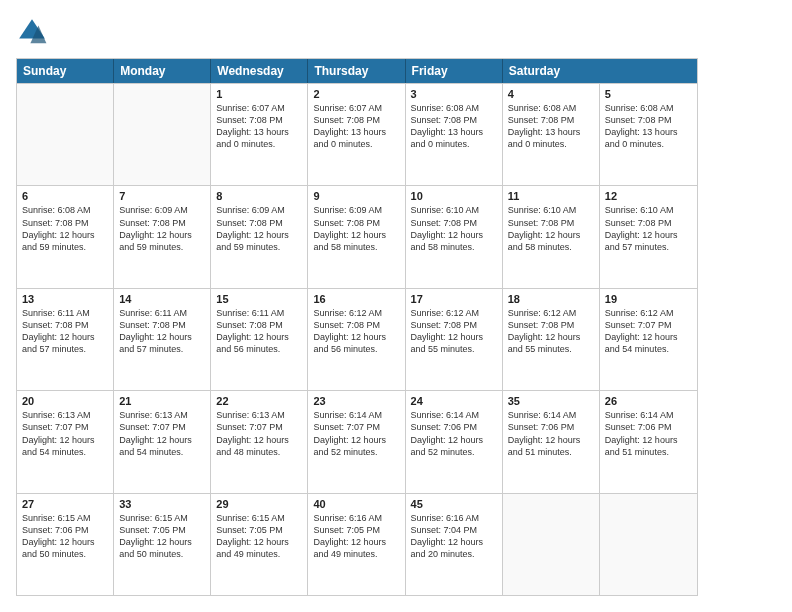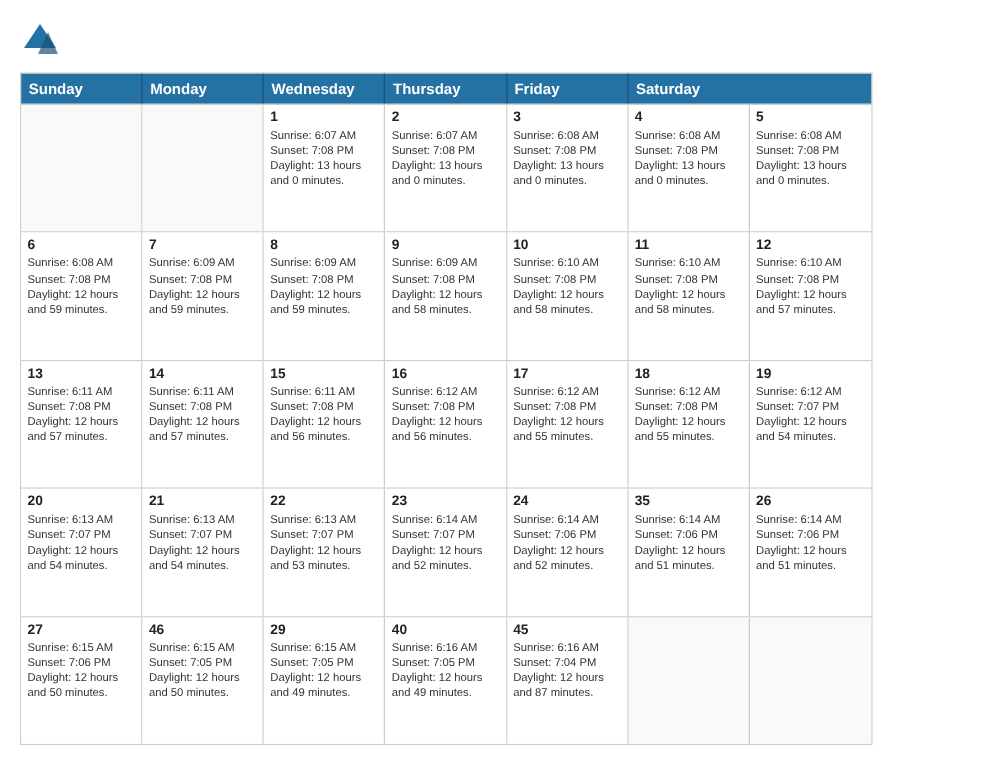--- a/index.html
+++ b/index.html
@@ -299,21 +299,21 @@
             <span class="cell-line">Sunrise: 6:13 AM</span>
             <span class="cell-line">Sunset: 7:07 PM</span>
             <span class="cell-line">Daylight: 12 hours</span>
             <span class="cell-line">and 54 minutes.</span>
           </div>
           <div class="cal-cell">
             <span class="day-num">22</span>
             <span class="cell-line">Sunrise: 6:13 AM</span>
             <span class="cell-line">Sunset: 7:07 PM</span>
             <span class="cell-line">Daylight: 12 hours</span>
-            <span class="cell-line">and 53 minutes.</span>
+            <span class="cell-line">and 48 minutes.</span>
           </div>
           <div class="cal-cell">
             <span class="day-num">23</span>
             <span class="cell-line">Sunrise: 6:14 AM</span>
             <span class="cell-line">Sunset: 7:07 PM</span>
             <span class="cell-line">Daylight: 12 hours</span>
             <span class="cell-line">and 52 minutes.</span>
           </div>
           <div class="cal-cell">
             <span class="day-num">24</span>
@@ -339,21 +339,21 @@
         </div>
         <div class="cal-row">
           <div class="cal-cell">
             <span class="day-num">27</span>
             <span class="cell-line">Sunrise: 6:15 AM</span>
             <span class="cell-line">Sunset: 7:06 PM</span>
             <span class="cell-line">Daylight: 12 hours</span>
             <span class="cell-line">and 50 minutes.</span>
           </div>
           <div class="cal-cell">
-            <span class="day-num">46</span>
+            <span class="day-num">33</span>
             <span class="cell-line">Sunrise: 6:15 AM</span>
             <span class="cell-line">Sunset: 7:05 PM</span>
             <span class="cell-line">Daylight: 12 hours</span>
             <span class="cell-line">and 50 minutes.</span>
           </div>
           <div class="cal-cell">
             <span class="day-num">29</span>
             <span class="cell-line">Sunrise: 6:15 AM</span>
             <span class="cell-line">Sunset: 7:05 PM</span>
             <span class="cell-line">Daylight: 12 hours</span>
@@ -364,20 +364,20 @@
             <span class="cell-line">Sunrise: 6:16 AM</span>
             <span class="cell-line">Sunset: 7:05 PM</span>
             <span class="cell-line">Daylight: 12 hours</span>
             <span class="cell-line">and 49 minutes.</span>
           </div>
           <div class="cal-cell">
             <span class="day-num">45</span>
             <span class="cell-line">Sunrise: 6:16 AM</span>
             <span class="cell-line">Sunset: 7:04 PM</span>
             <span class="cell-line">Daylight: 12 hours</span>
-            <span class="cell-line">and 87 minutes.</span>
+            <span class="cell-line">and 20 minutes.</span>
           </div>
           <div class="cal-cell empty"></div>
           <div class="cal-cell empty"></div>
         </div>
       </div>
   </div>
 </div>
 
 </body></html>

